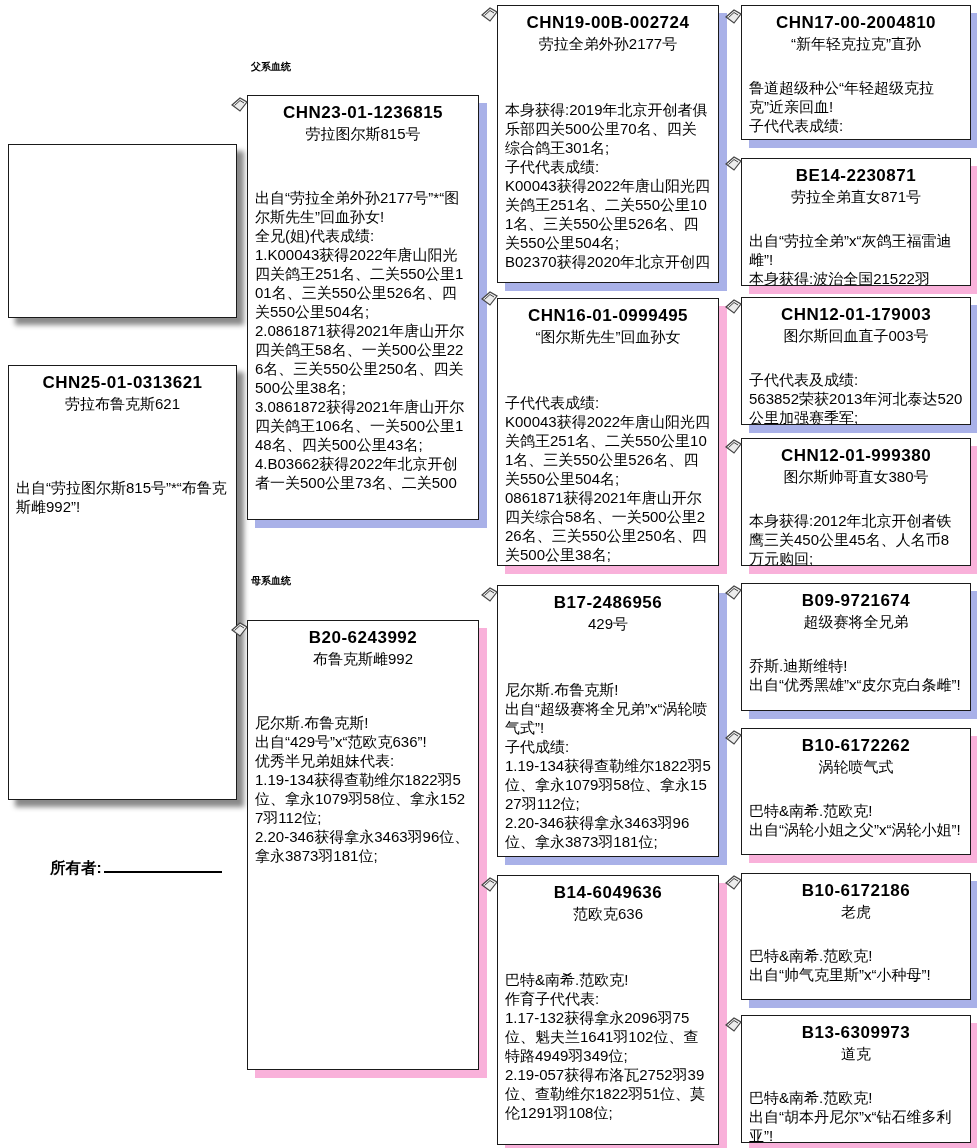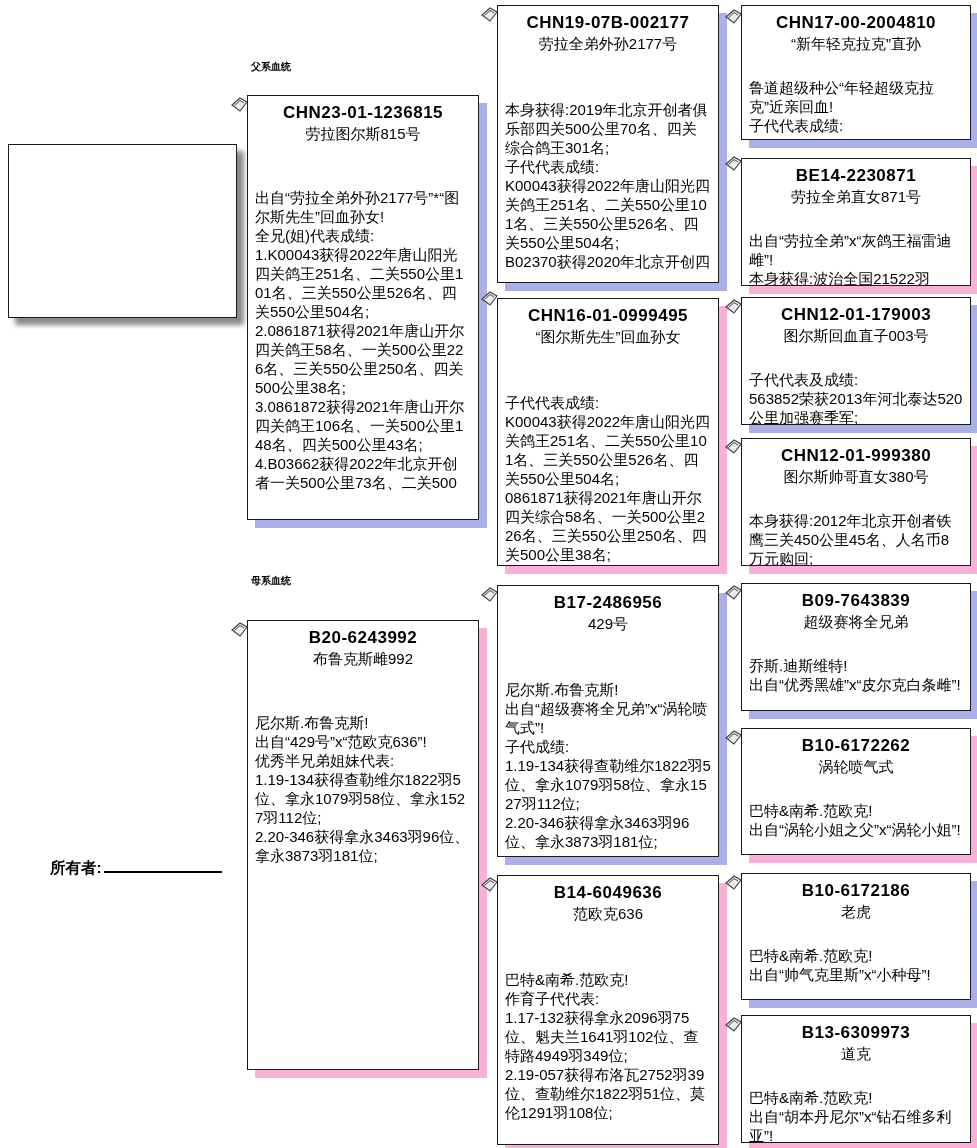--- a/index.html
+++ b/index.html
@@ -33,20 +33,25 @@
 </head>
 <body>
 
 <div id="stage">
 
   <div class="lineage-label" style="left:251px;top:60px;">父系血统</div>
   <div class="lineage-label" style="left:251px;top:574px;">母系血统</div>
 
   <div class="pbox neutral" style="left:8px;top:144px;width:229px;height:174px;"></div>
 
+  <div class="pbox col1 neutral" style="left:8px;top:365px;width:229px;height:435px;">
+    <div class="ring">CHN25-01-0313621</div>
+    <div class="bname">劳拉布鲁克斯621</div>
+    <div class="pbody">出自“劳拉图尔斯815号”*“布鲁克斯雌992”!</div>
+  </div>
 
   <div class="owner" style="left:50px;top:857px;"><span>所有者:</span><span class="owner-line"></span></div>
 
   <div class="pbox col2 male" style="left:247px;top:95px;width:232px;height:425px;">
     <div class="ring">CHN23-01-1236815</div>
     <div class="bname">劳拉图尔斯815号</div>
     <div class="pbody">出自“劳拉全弟外孙2177号”*“图尔斯先生”回血孙女!
 全兄(姐)代表成绩:
 1.K00043获得2022年唐山阳光四关鸽王251名、二关550公里101名、三关550公里526名、四关550公里504名;
 2.0861871获得2021年唐山开尔四关鸽王58名、一关500公里226名、三关550公里250名、四关500公里38名;
@@ -58,21 +63,21 @@
     <div class="ring">B20-6243992</div>
     <div class="bname">布鲁克斯雌992</div>
     <div class="pbody">尼尔斯.布鲁克斯!
 出自“429号”x“范欧克636”!
 优秀半兄弟姐妹代表:
 1.19-134获得查勒维尔1822羽5位、拿永1079羽58位、拿永1527羽112位;
 2.20-346获得拿永3463羽96位、拿永3873羽181位;</div>
   </div>
 
   <div class="pbox col3 male" style="left:497px;top:5px;width:222px;height:278px;">
-    <div class="ring">CHN19-07B-002177</div>
+    <div class="ring">CHN19-00B-002724</div>
     <div class="bname">劳拉全弟外孙2177号</div>
     <div class="pbody">本身获得:2019年北京开创者俱乐部四关500公里70名、四关综合鸽王301名;
 子代代表成绩:
 K00043获得2022年唐山阳光四关鸽王251名、二关550公里101名、三关550公里526名、四关550公里504名;
 B02370获得2020年北京开创四</div>
   </div>
 
   <div class="pbox col3 female" style="left:497px;top:298px;width:222px;height:268px;">
     <div class="ring">CHN16-01-0999495</div>
     <div class="bname">“图尔斯先生”回血孙女</div>
@@ -121,21 +126,21 @@
 563852荣获2013年河北泰达520公里加强赛季军;</div>
   </div>
 
   <div class="pbox col4 female" style="left:741px;top:438px;width:230px;height:128px;">
     <div class="ring">CHN12-01-999380</div>
     <div class="bname">图尔斯帅哥直女380号</div>
     <div class="pbody">本身获得:2012年北京开创者铁鹰三关450公里45名、人名币8万元购回;</div>
   </div>
 
   <div class="pbox col4 male" style="left:741px;top:583px;width:230px;height:128px;">
-    <div class="ring">B09-7643839</div>
+    <div class="ring">B09-9721674</div>
     <div class="bname">超级赛将全兄弟</div>
     <div class="pbody">乔斯.迪斯维特!
 出自“优秀黑雄”x“皮尔克白条雌”!</div>
   </div>
 
   <div class="pbox col4 female" style="left:741px;top:728px;width:230px;height:127px;">
     <div class="ring">B10-6172262</div>
     <div class="bname">涡轮喷气式</div>
     <div class="pbody">巴特&amp;南希.范欧克!
 出自“涡轮小姐之父”x“涡轮小姐”!</div>

